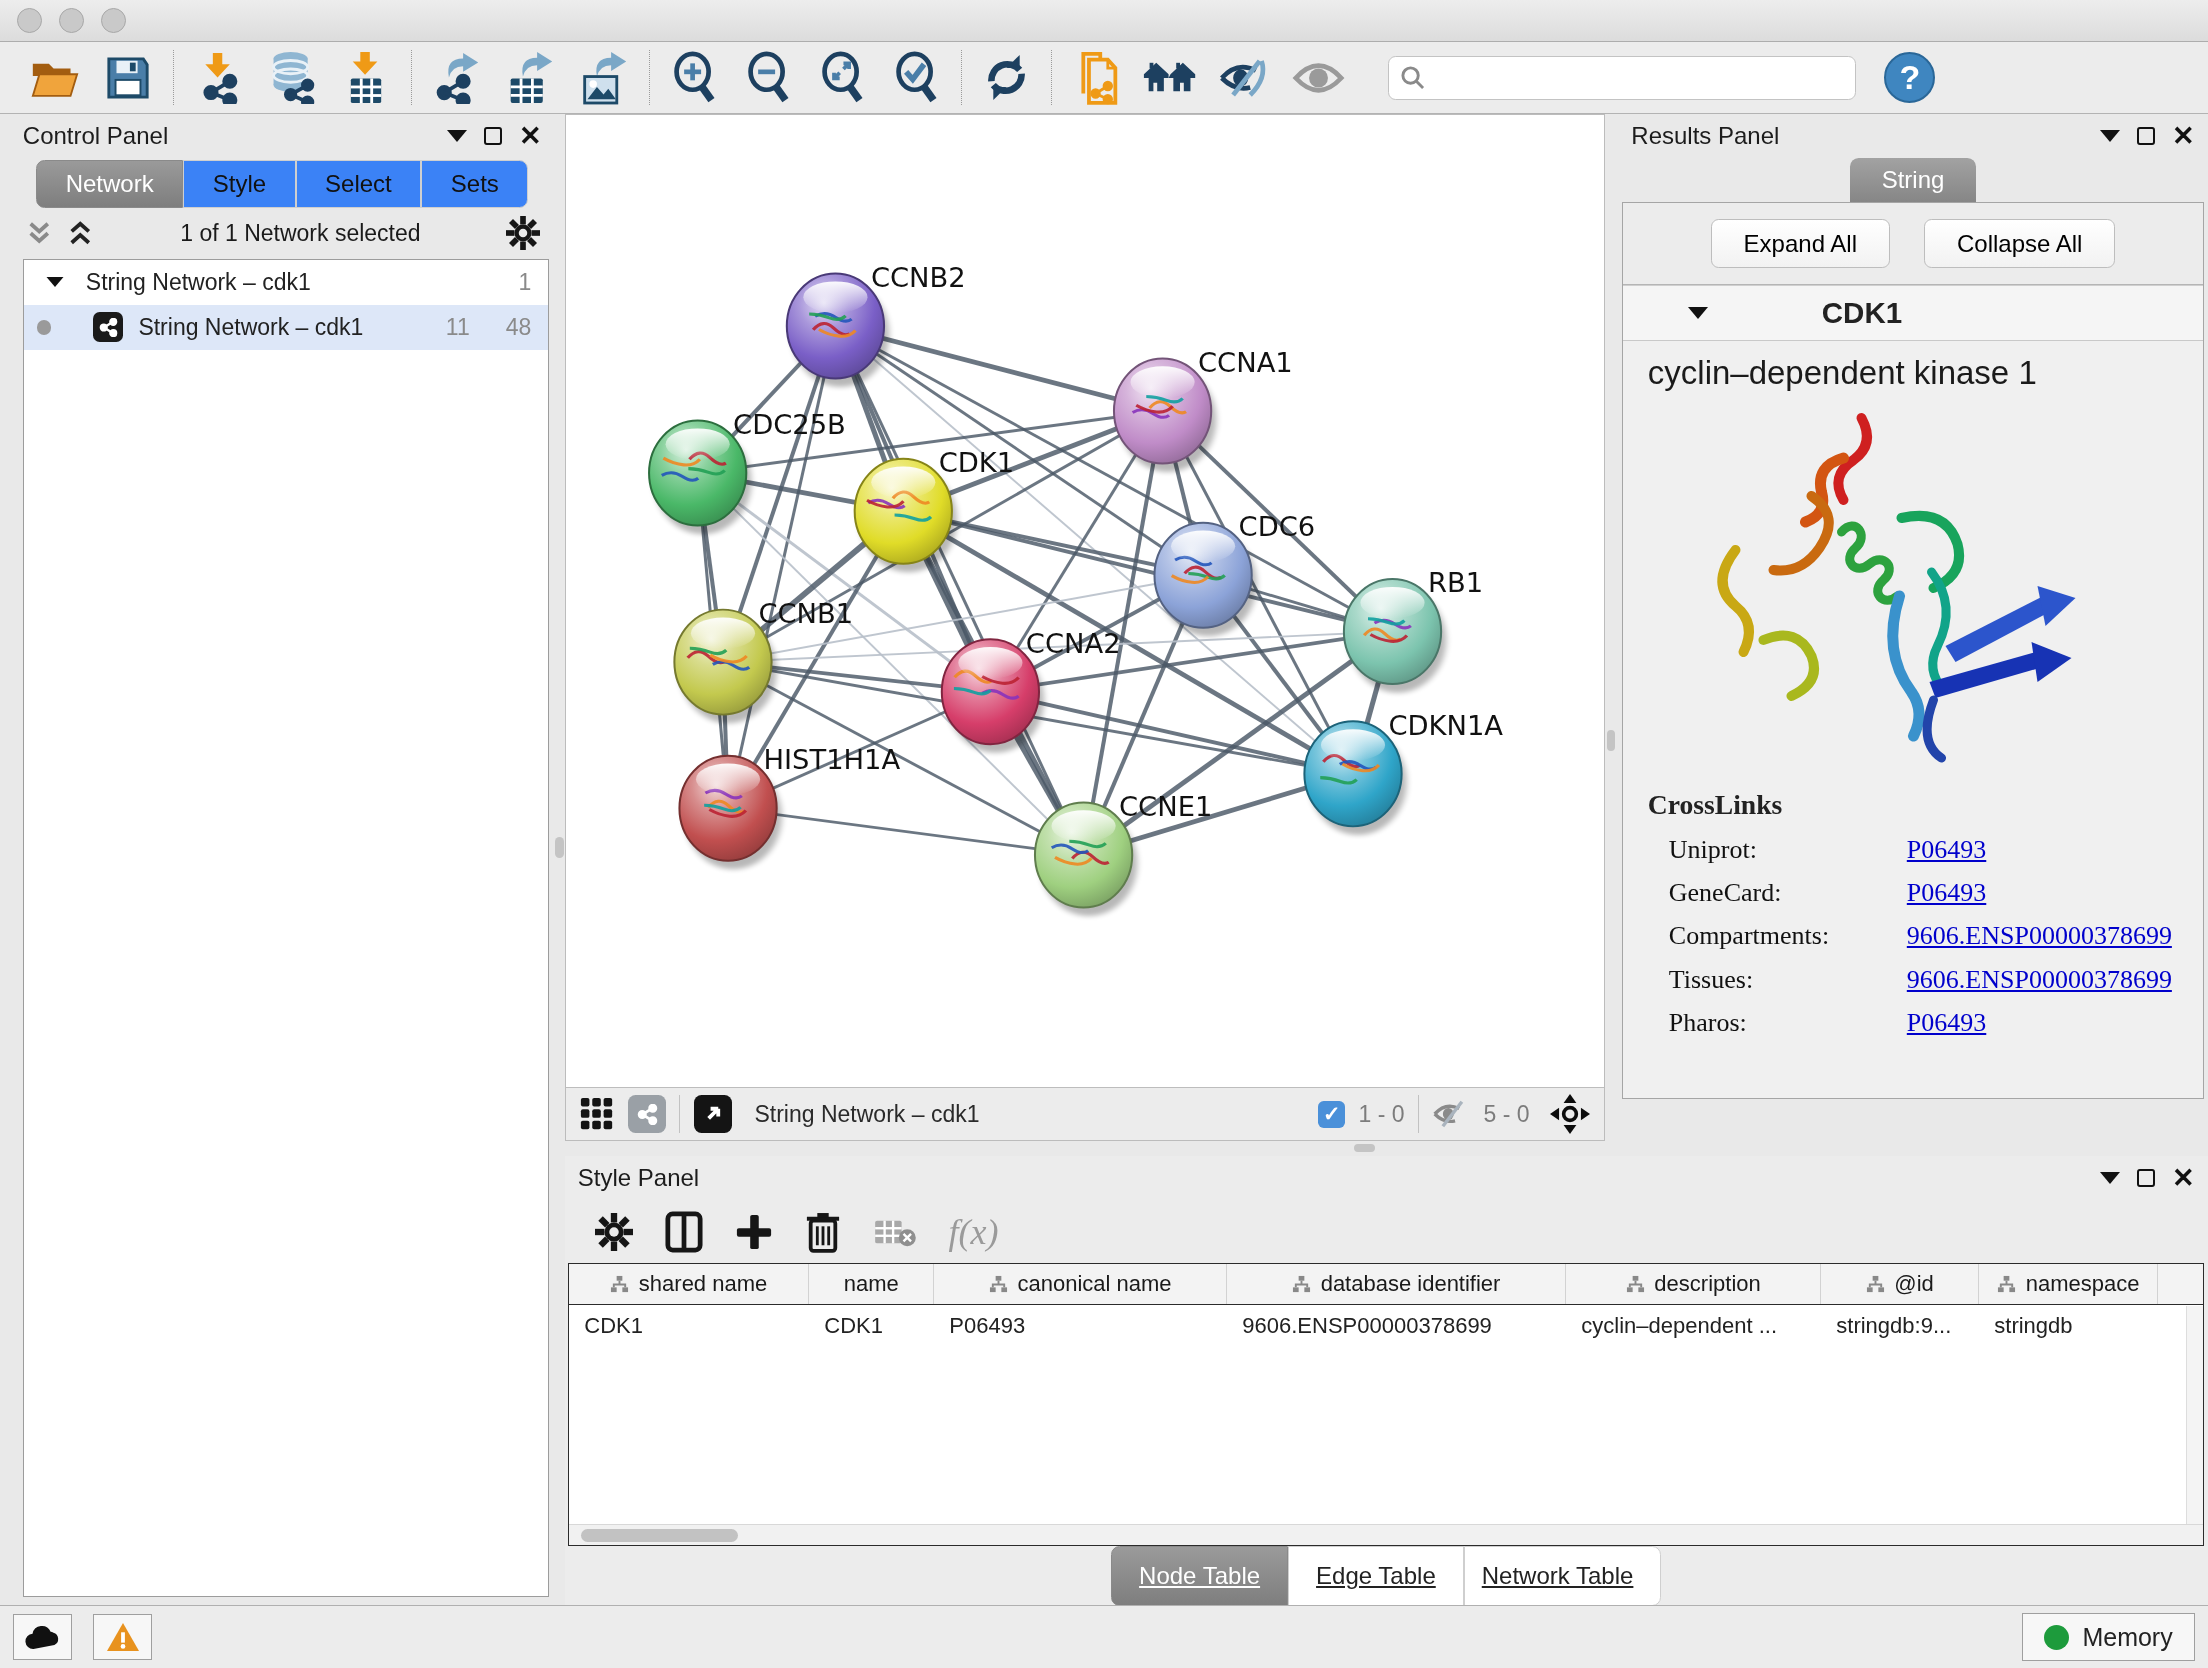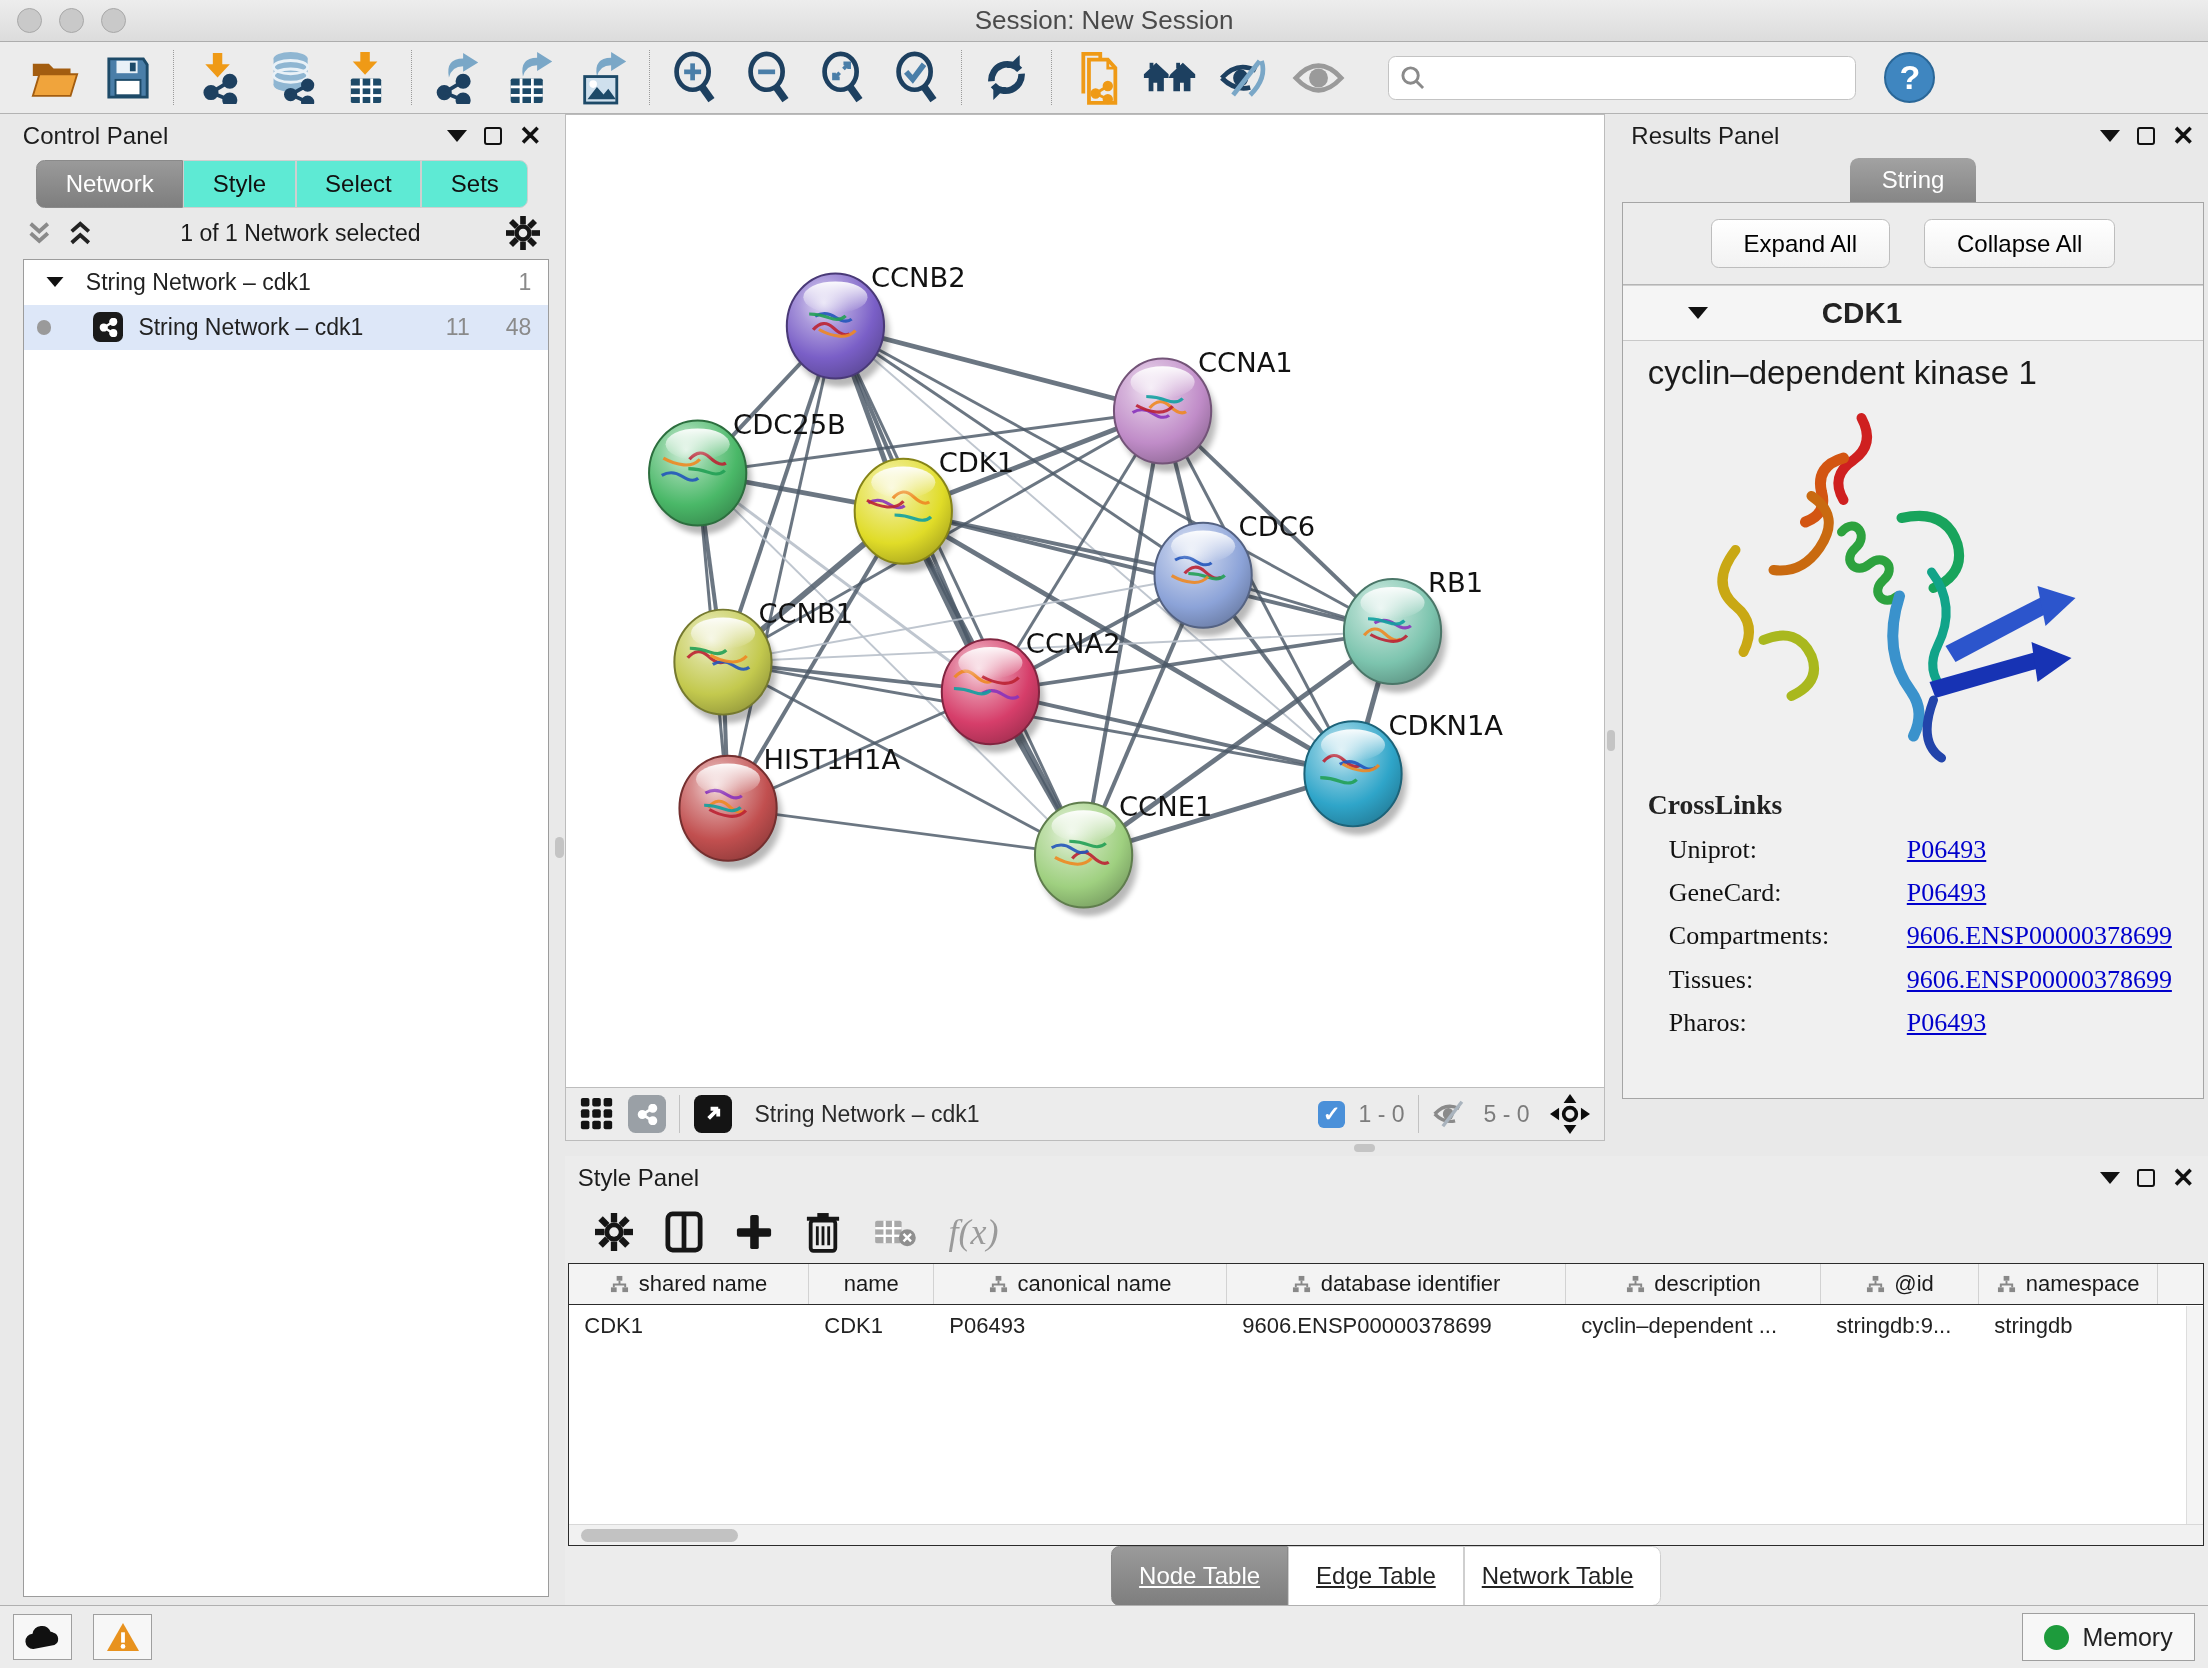--- a/index.html
+++ b/index.html
@@ -29,21 +29,21 @@
   .panel-title { font-size:24px; color:#1c1c1c; }
   .ph-icons { margin-left:auto; display:flex; align-items:center; gap:17px; }
   .tri-down { width:0; height:0; border-left:10.5px solid transparent; border-right:10.5px solid transparent; border-top:12.4px solid #111; }
   .float-sq { width:18px; height:18px; border:2.9px solid #111; border-radius:2.9px; }
   .close-x { font-size:27px; font-weight:bold; color:#111; line-height:1; }
 
   
   .control-panel { width:555px; flex:0 0 auto; display:flex; flex-direction:column; padding-left:9.5px; background:#e9e9e9; }
   .cp-tabs { display:flex; justify-content:center; margin:1.9px 0 0 0; flex:0 0 auto; }
   .tab { height:48px; padding:0 28.5px; display:flex; align-items:center; justify-content:center; font-size:24px;
-         background:#5eead4; border:1px solid #cfcfcf; color:#111; }
+         background:#3b82f6; border:1px solid #cfcfcf; color:#111; }
   .tab:first-child { border-radius:8.6px 0 0 8.6px; }
   .tab:last-child { border-radius:0 8.6px 8.6px 0; }
   .tab.sel { background:linear-gradient(#9a9a9a,#7e7e7e); color:#fff; border-color:#8a8a8a; }
   .cp-listheader { height:51px; display:flex; align-items:center; padding:0 15px; flex:0 0 auto; }
   .cp-status { flex:1; text-align:center; font-size:23px; color:#1a1a1a; }
   .cp-listbox { flex:1; background:#fff; border:1px solid #9c9c9c; margin:0 5.7px 7.6px 13.3px; overflow:hidden; }
   .net-row { height:45px; display:flex; align-items:center; font-size:23px; }
   .net-row .count { margin-left:auto; color:#8a8a8a; padding-right:17px; display:flex; gap:36px; }
   .net-row.sel { background:#dde7f8; }
   .dot { width:14.3px; height:14.3px; border-radius:50%; background:#9a9a9a; }
@@ -119,21 +119,20 @@
 </style>
 </head>
 <body>
 
 <div class="app">
 
   <div class="titlebar">
     <span class="tl-dot"></span>
     <span class="tl-dot"></span>
     <span class="tl-dot"></span>
-    <div class="win-title">Session: New Session</div>
   </div>
 
   <div class="toolbar">
     <div class="tbtn">
       <svg width="49" height="44" viewBox="0 0 52 46">
           <path d="M3 8 h17 l5 5 h18 v8 H3 z" fill="#a35d10"></path>
           <path d="M3 42 L10 19 h40 L43 42 z" fill="#f0a43c" stroke="#a35d10" stroke-width="2"></path>
         </svg>
     </div>
     <div class="tbtn">

